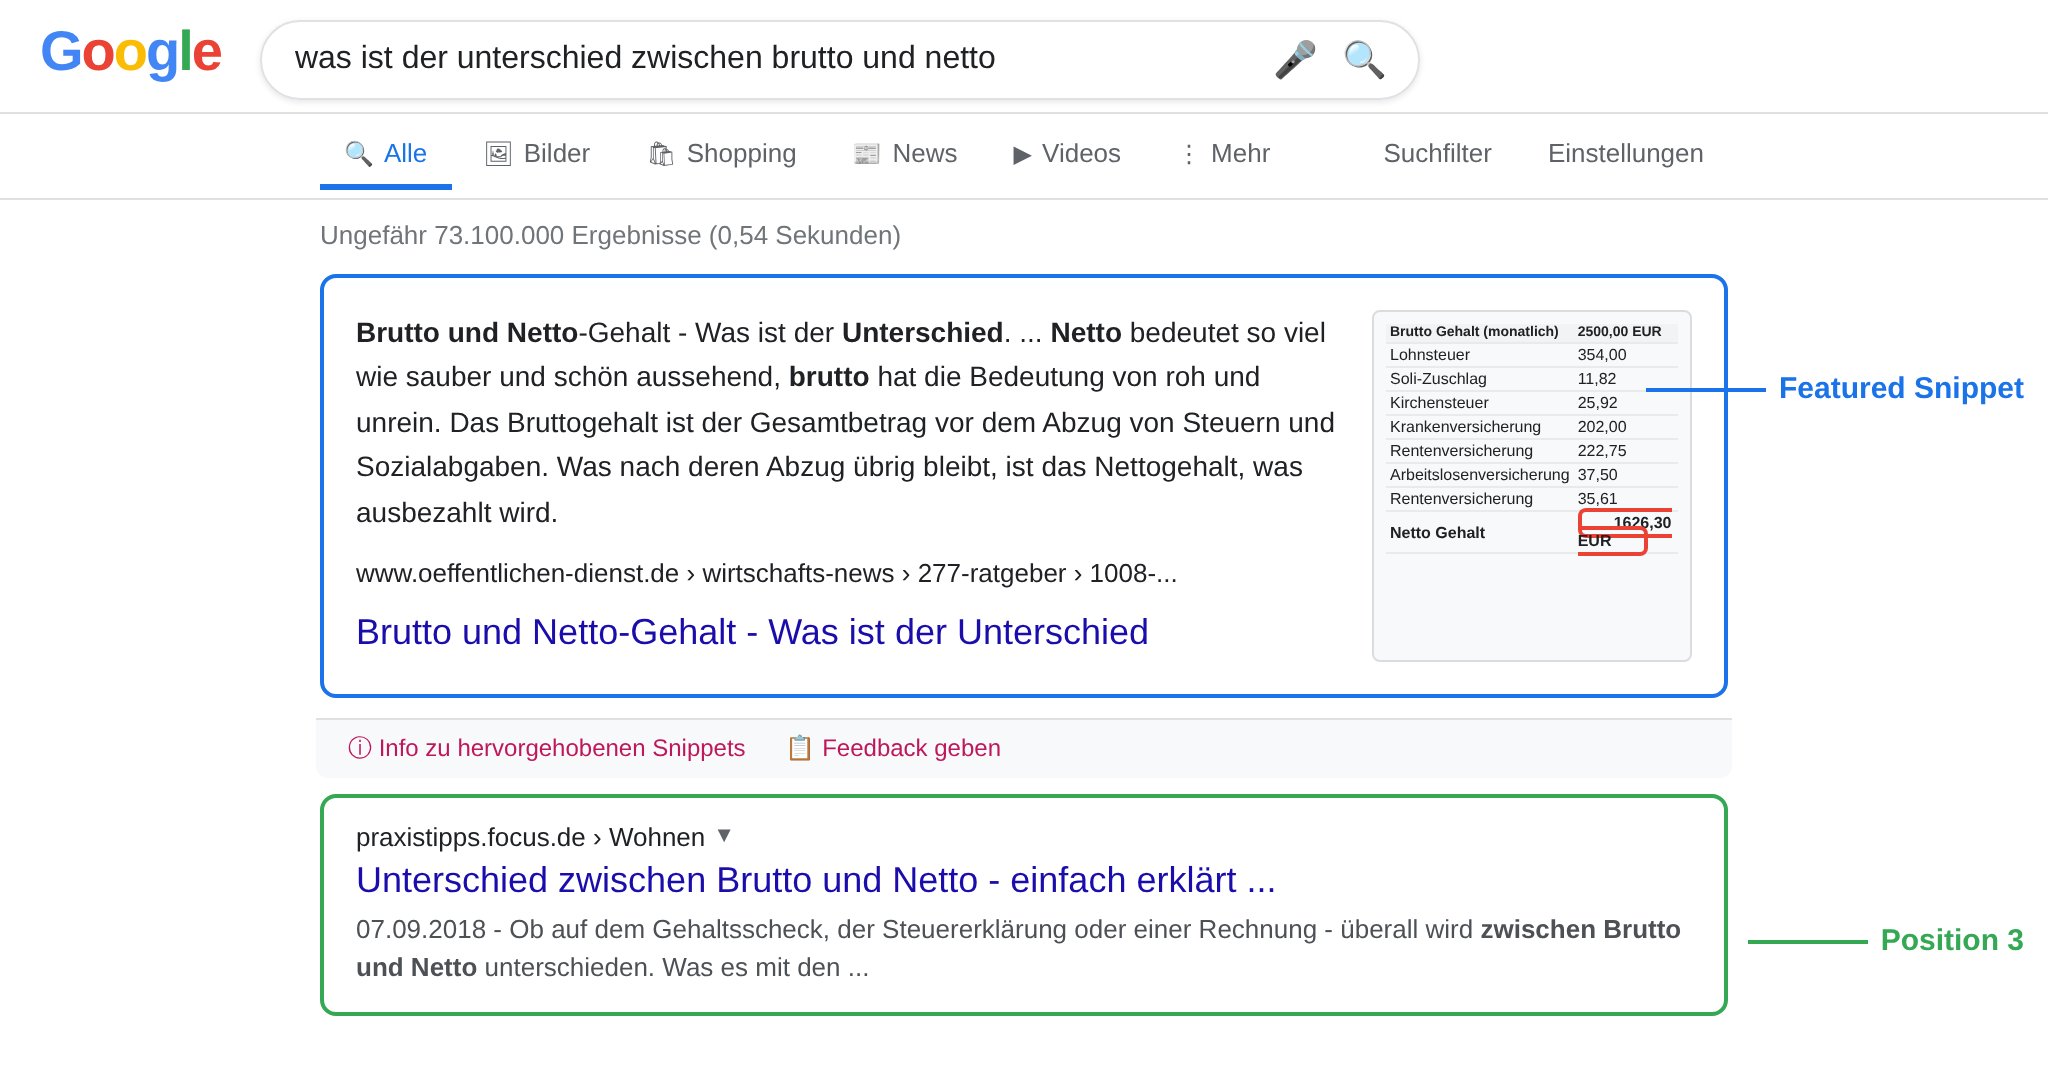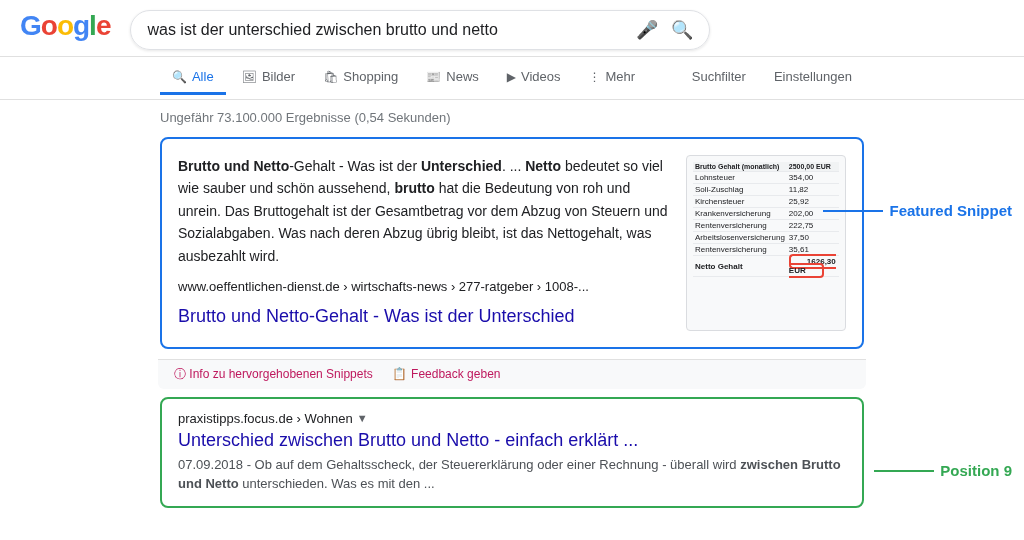--- a/index.html
+++ b/index.html
@@ -354,24 +354,24 @@
           <span class="arrow">▼</span>
         </div>
         <a class="result-title">Unterschied zwischen Brutto und Netto - einfach erklärt ...</a>
         <div class="result-desc">
           07.09.2018 - Ob auf dem Gehaltsscheck, der Steuererklärung oder einer Rechnung - überall wird <strong>zwischen Brutto und Netto</strong> unterschieden. Was es mit den ...
         </div>
       </div>
     </div>
   </div>
 
-  <div style="position:absolute; right:12px; top:202px; display:flex; align-items:center; gap:6px;">
+  <div style="position:absolute; right:12px; top:186px; display:flex; align-items:center; gap:6px;">
     <div style="height:2px; width:60px; background:#1a73e8;"></div>
     <span style="font-size:15px; font-weight:bold; color:#1a73e8;">Featured Snippet</span>
   </div>
   <div style="position:absolute; right:12px; top:195px; left:auto; display:flex; align-items:center; gap:0;">
   </div>
 
   <div style="position:absolute; right:12px; top:462px; display:flex; align-items:center; gap:6px;">
     <div style="height:2px; width:60px; background:#34a853;"></div>
-    <span style="font-size:15px; font-weight:bold; color:#34a853;">Position 9</span>
+    <span style="font-size:15px; font-weight:bold; color:#34a853;">Position 3</span>
   </div>
 </div>
 
 </body></html>

